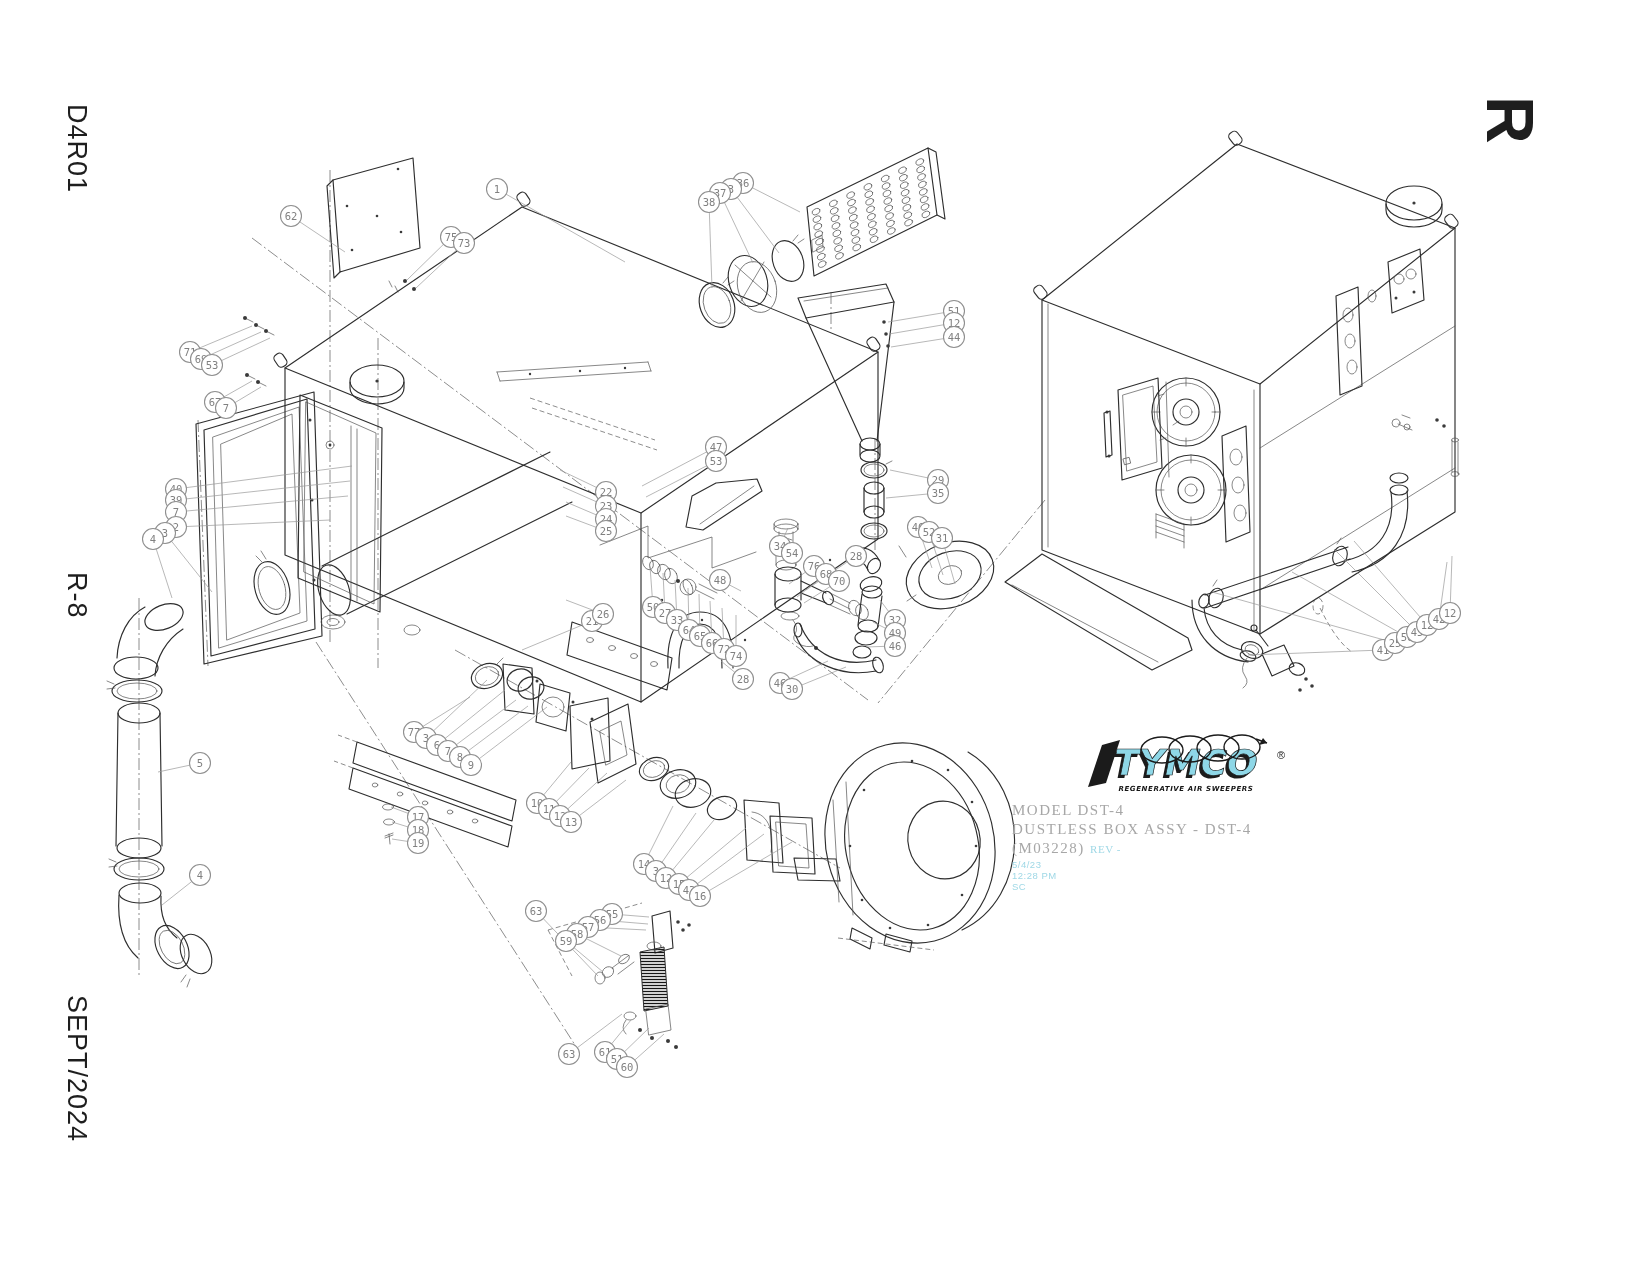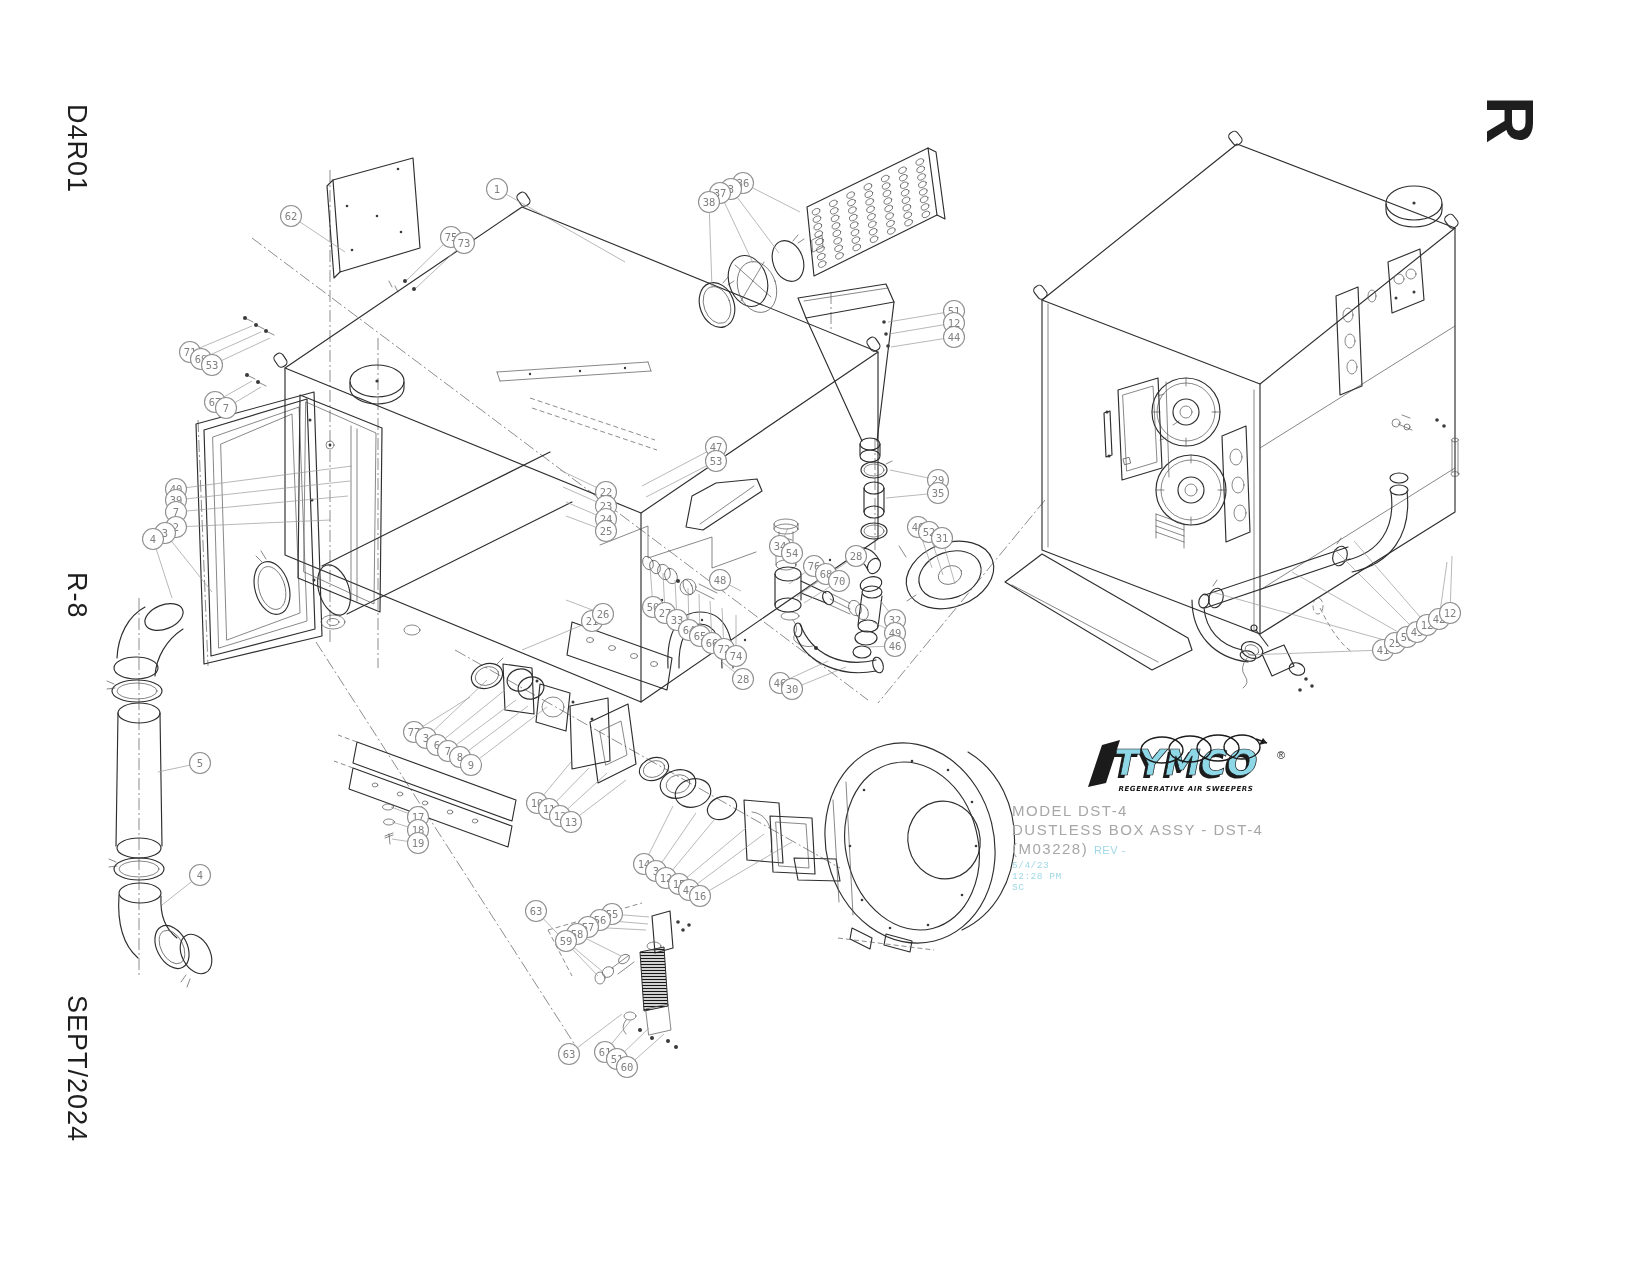--- a/index.html
+++ b/index.html
@@ -13,24 +13,24 @@
   .s1{fill:none;stroke:#2e2e2e;stroke-width:1.15;stroke-linejoin:round;stroke-linecap:round;}
   .s2{fill:none;stroke:#555555;stroke-width:0.7;stroke-linejoin:round;stroke-linecap:round;}
   .cl{fill:none;stroke:#707070;stroke-width:0.8;stroke-dasharray:12 3 2 3;}
   .dsh{fill:none;stroke:#5a5a5a;stroke-width:0.7;stroke-dasharray:5 3;}
   .dot{fill:#3a3a3a;stroke:none;}
   .co-c{fill:#ffffff;stroke:#8f8f8f;stroke-width:1.1;}
   .co-t{fill:#808080;font-size:10.5px;font-family:"DejaVu Sans Mono",monospace;}
   .co-l{stroke:#9a9a9a;stroke-width:0.7;fill:none;}
   
   #title-block{position:absolute;left:1012px;top:733px;width:344px;text-align:left;}
-  #title-text{font-family:Liberation Sans, sans-serif;color:#a7a7a7;font-size:15px;
+  #title-text{font-family:Liberation Serif, serif;color:#a7a7a7;font-size:15px;
       letter-spacing:1.5px;line-height:19px;margin-top:4px;white-space:nowrap;}
   #title-text .rev{font-size:11px;color:#9fd8e6;letter-spacing:0.5px;}
-  #stamp{font-family:Liberation Mono, monospace;color:#9fd8e6;font-size:9.5px;
+  #stamp{font-family:Liberation Sans, sans-serif;color:#9fd8e6;font-size:9.5px;
       line-height:11px;letter-spacing:0.5px;}
 </style>
 </head>
 <body>
 
 <div class="corner-label" id="doc-code" style="left:92px;top:104px;">D4R01</div>
 <div class="corner-label" id="rev-letter" style="left:1548px;top:96px;">R</div>
 <div class="corner-label" id="page-ref" style="left:92px;top:572px;">R-8</div>
 <div class="corner-label" id="sheet-date" style="left:92px;top:995px;">SEPT/2024</div>
 

